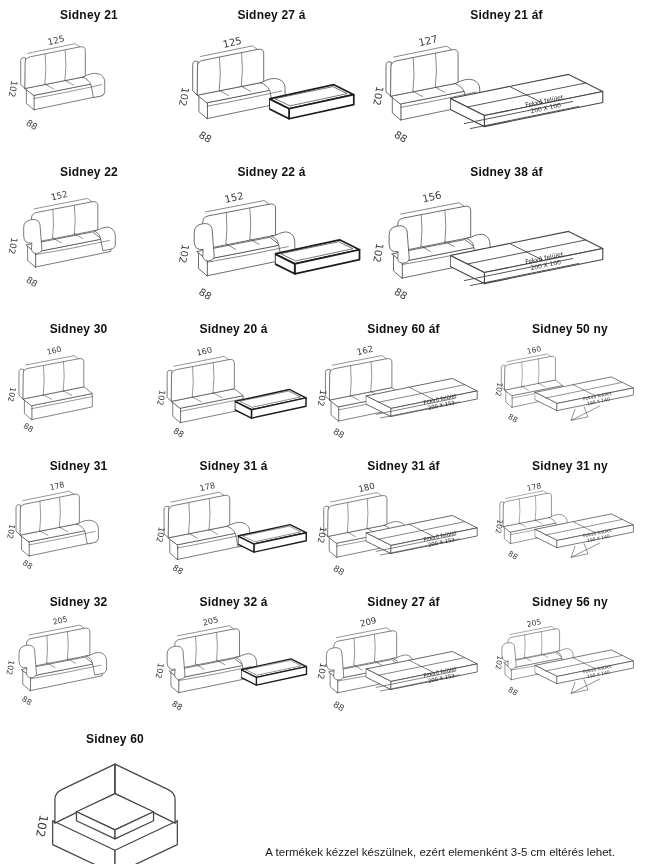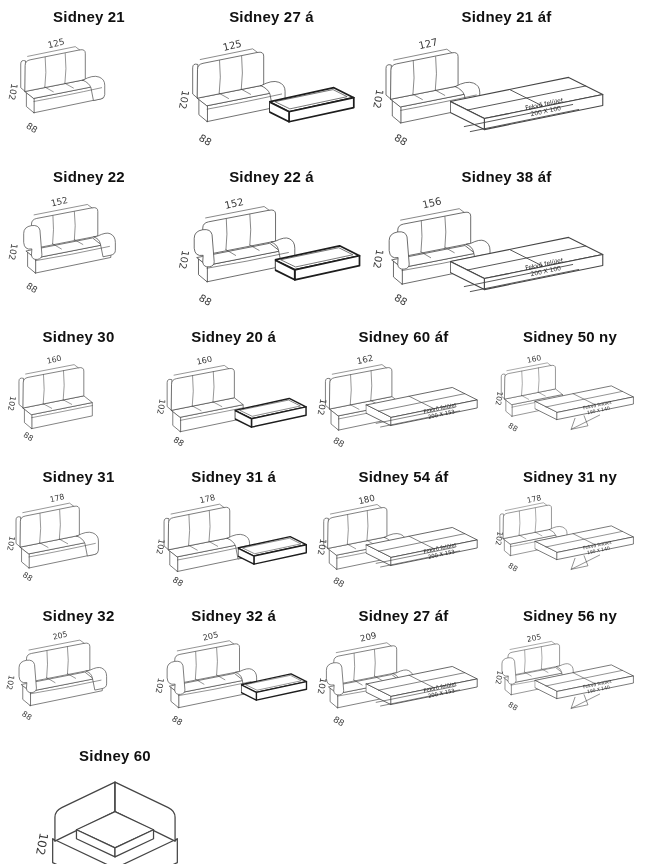--- a/index.html
+++ b/index.html
@@ -1,26 +1,26 @@
 <!DOCTYPE html>
 <html><head>
 <meta charset="utf-8">
 <style>
   html,body{margin:0;padding:0;background:#fff;}
   body{width:647px;height:864px;overflow:hidden;font-family:"Liberation Sans",sans-serif;}
   .sheet{width:647px;height:864px;position:relative;padding-top:6px;box-sizing:border-box;}
   .row{display:flex;align-items:flex-start;padding-left:4px;}
   .row.r1,.row.r2{margin-bottom:6px;}
-  .row.r3,.row.r4,.row.r5{margin-bottom:4px;justify-content:flex-end;}
+  .row.r3,.row.r4,.row.r5{margin-bottom:4px;}
   .cell{display:flex;flex-direction:column;align-items:center;}
   .cell svg{width:100%;height:auto;display:block;}
   .w170{width:170px}.w195{width:195px}.w275{width:275px}
   .w150{width:150px}.w162{width:162px}.w180{width:180px}.w155{width:155px}
   .w90c{width:170px;margin-left:26px;}
-  .title{font-weight:bold;font-size:15px;color:#101010;text-align:center;margin:2px 0 0 0;letter-spacing:.2px;}
+  .title{font-weight:bold;font-size:12px;color:#101010;text-align:center;margin:2px 0 0 0;letter-spacing:.2px;}
   .ln{fill:#fff;stroke:#454545;stroke-width:1.1;stroke-linejoin:round;stroke-linecap:round;}
   .ln2{fill:none;stroke:#454545;stroke-width:.9;stroke-linejoin:round;stroke-linecap:round;}
   .lnt{fill:#fff;stroke:#1d1d1d;stroke-width:2.1;stroke-linejoin:round;}
   .rim{fill:none;stroke:#333;stroke-width:.8;}
   .dimt{font-family:"DejaVu Sans",sans-serif;font-size:10.5px;fill:#3a3a3a;text-anchor:middle;}
   .bedt{font-family:"DejaVu Sans",sans-serif;font-size:6.3px;fill:#1c1c1c;text-anchor:middle;}
   .footnote{position:absolute;right:32px;bottom:6px;font-size:11.5px;color:#1a1a1a;}
   .defsvg{position:absolute;width:0;height:0;overflow:hidden;}
 </style>
 </head>
@@ -310,21 +310,21 @@
             <use href="#dimline" transform="translate(18,32) rotate(-13) scale(1.12,1)"></use>
             <use href="#dimline" transform="translate(10,40) rotate(80) scale(0.72,1)"></use>
             <use href="#dimline" transform="translate(11,108) rotate(31) scale(0.48,1)"></use>
           </g>
         <text class="dimt" transform="translate(70,21) rotate(-13)">178</text>
         <text class="dimt" transform="translate(6,78) rotate(100)">102</text>
         <text class="dimt" transform="translate(30,126) rotate(31)">88</text>
       </svg>
     </div>
     <div class="cell w180">
-      <div class="title">Sidney 54 áf</div>
+      <div class="title">Sidney 31 áf</div>
       <svg viewBox="0 0 215 140">
         <use href="#sofa-arm-r" x="8" y="14" width="118" height="89"></use>
         <use href="#ext-bed" x="62" y="44" width="146" height="66"></use>
         <g class="dim">
             <use href="#dimline" transform="translate(14,32) rotate(-13) scale(1.08,1)"></use>
             <use href="#dimline" transform="translate(8,40) rotate(80) scale(0.66,1)"></use>
             <use href="#dimline" transform="translate(10,102) rotate(31) scale(0.46,1)"></use>
           </g>
         <text class="dimt" transform="translate(64,21) rotate(-13)">180</text>
         <text class="dimt" transform="translate(6,74) rotate(100)">102</text>
@@ -436,13 +436,14 @@
             <use href="#dimline" transform="translate(20,96) rotate(26) scale(0.56,1)"></use>
             <use href="#dimline" transform="translate(77,122) rotate(-26) scale(0.56,1)"></use>
           </g>
         <text class="dimt" transform="translate(7,70) rotate(100)">102</text>
         <text class="dimt" transform="translate(43,118) rotate(26)">100</text>
         <text class="dimt" transform="translate(102,119) rotate(-26)">100</text>
       </svg>
     </div>
   </div>
 
+  <div class="footnote">A termékek kézzel készülnek, ezért elemenként 3-5 cm eltérés lehet.</div>
 </div>
 
 </body></html>

